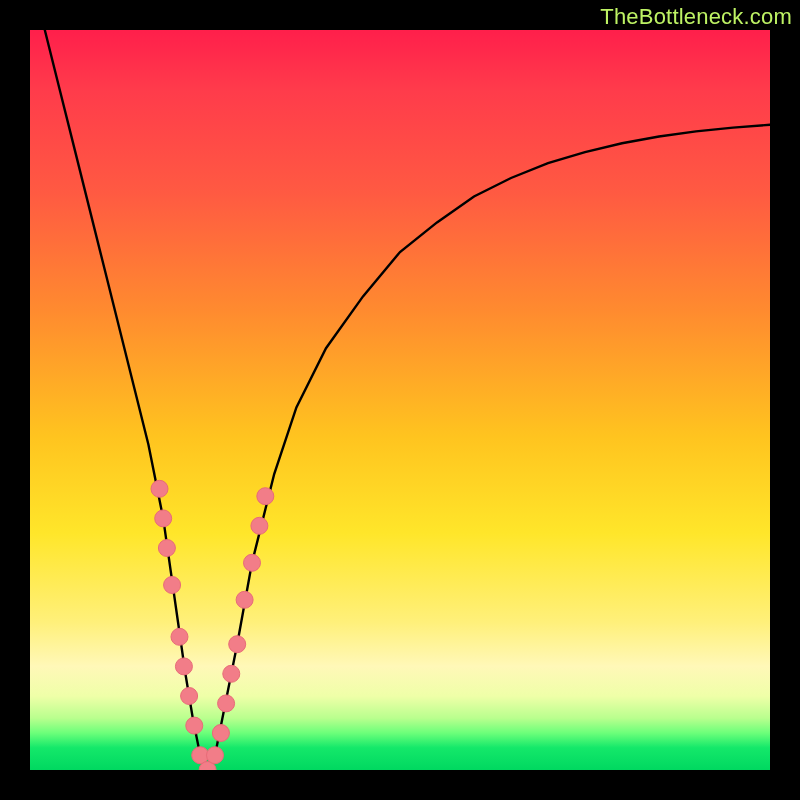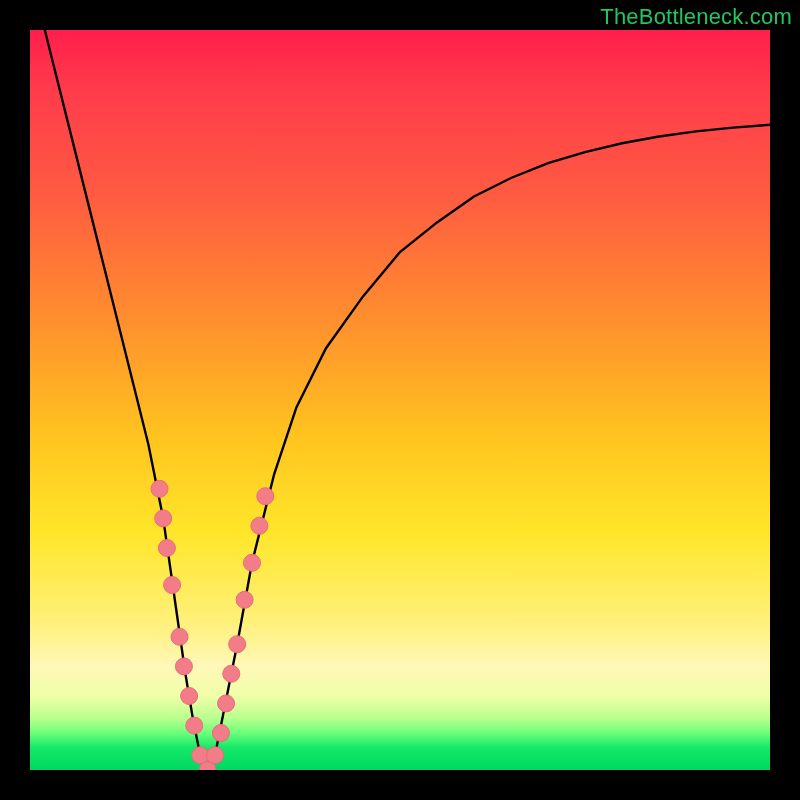--- a/index.html
+++ b/index.html
@@ -37,21 +37,21 @@
       #b9ff8e 93%,
       #6cff7a 95%,
       #14e86a 97%,
       #00d860 100%
     );
   }
   .attribution {
     position: absolute;
     top: 4px;
     right: 8px;
-    color: #22c55e;
+    color: #bef264;
     font-size: 22px;
     font-weight: 400;
     letter-spacing: 0.2px;
   }
   svg.overlay {
     position: absolute;
     left: 0; top: 0;
     width: 740px; height: 740px;
   }
 </style>

